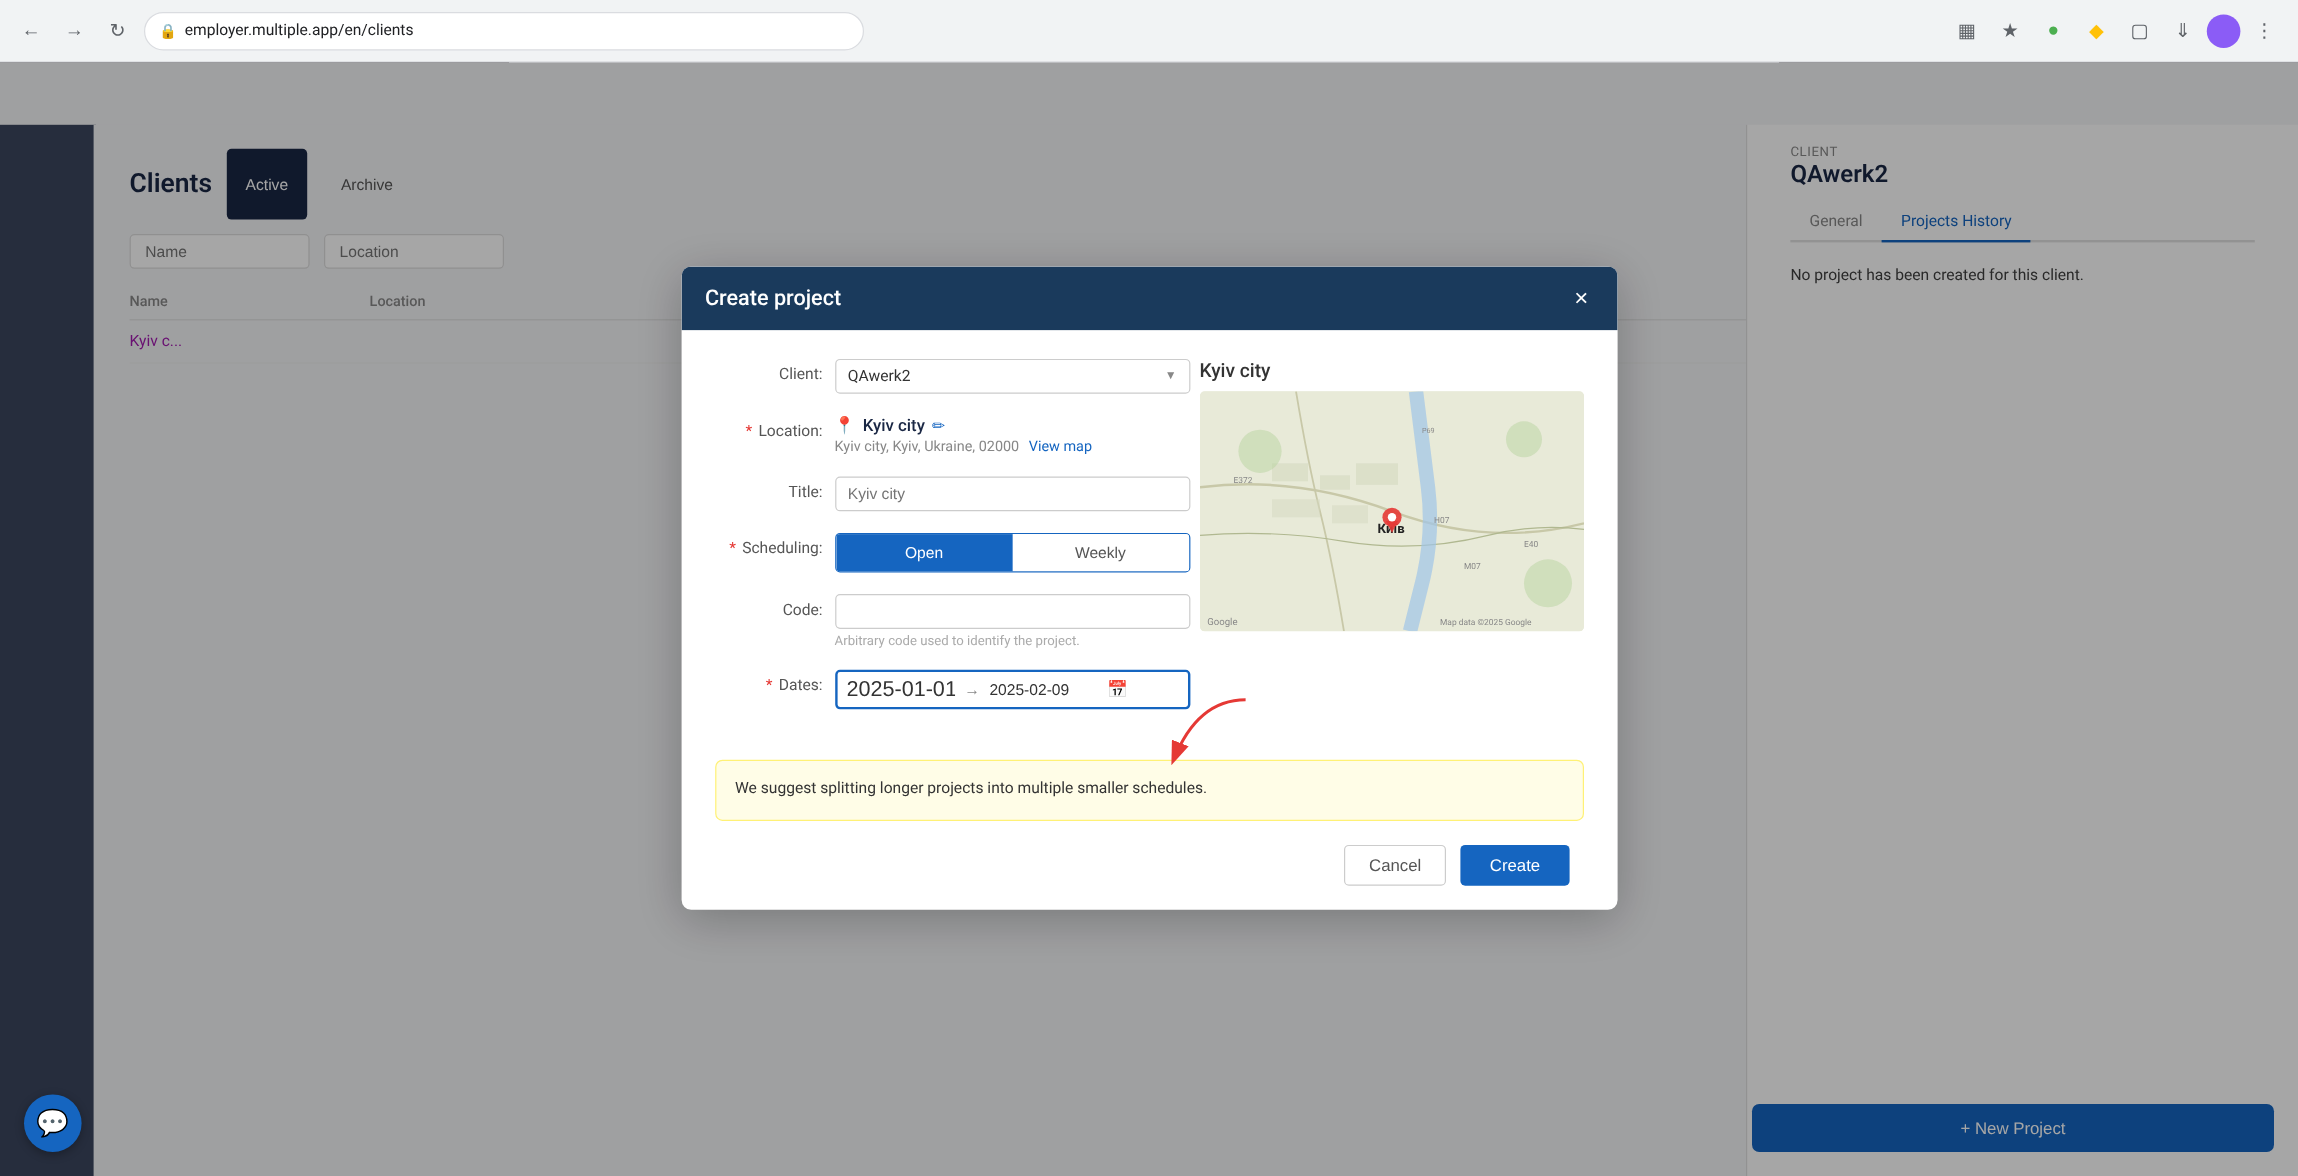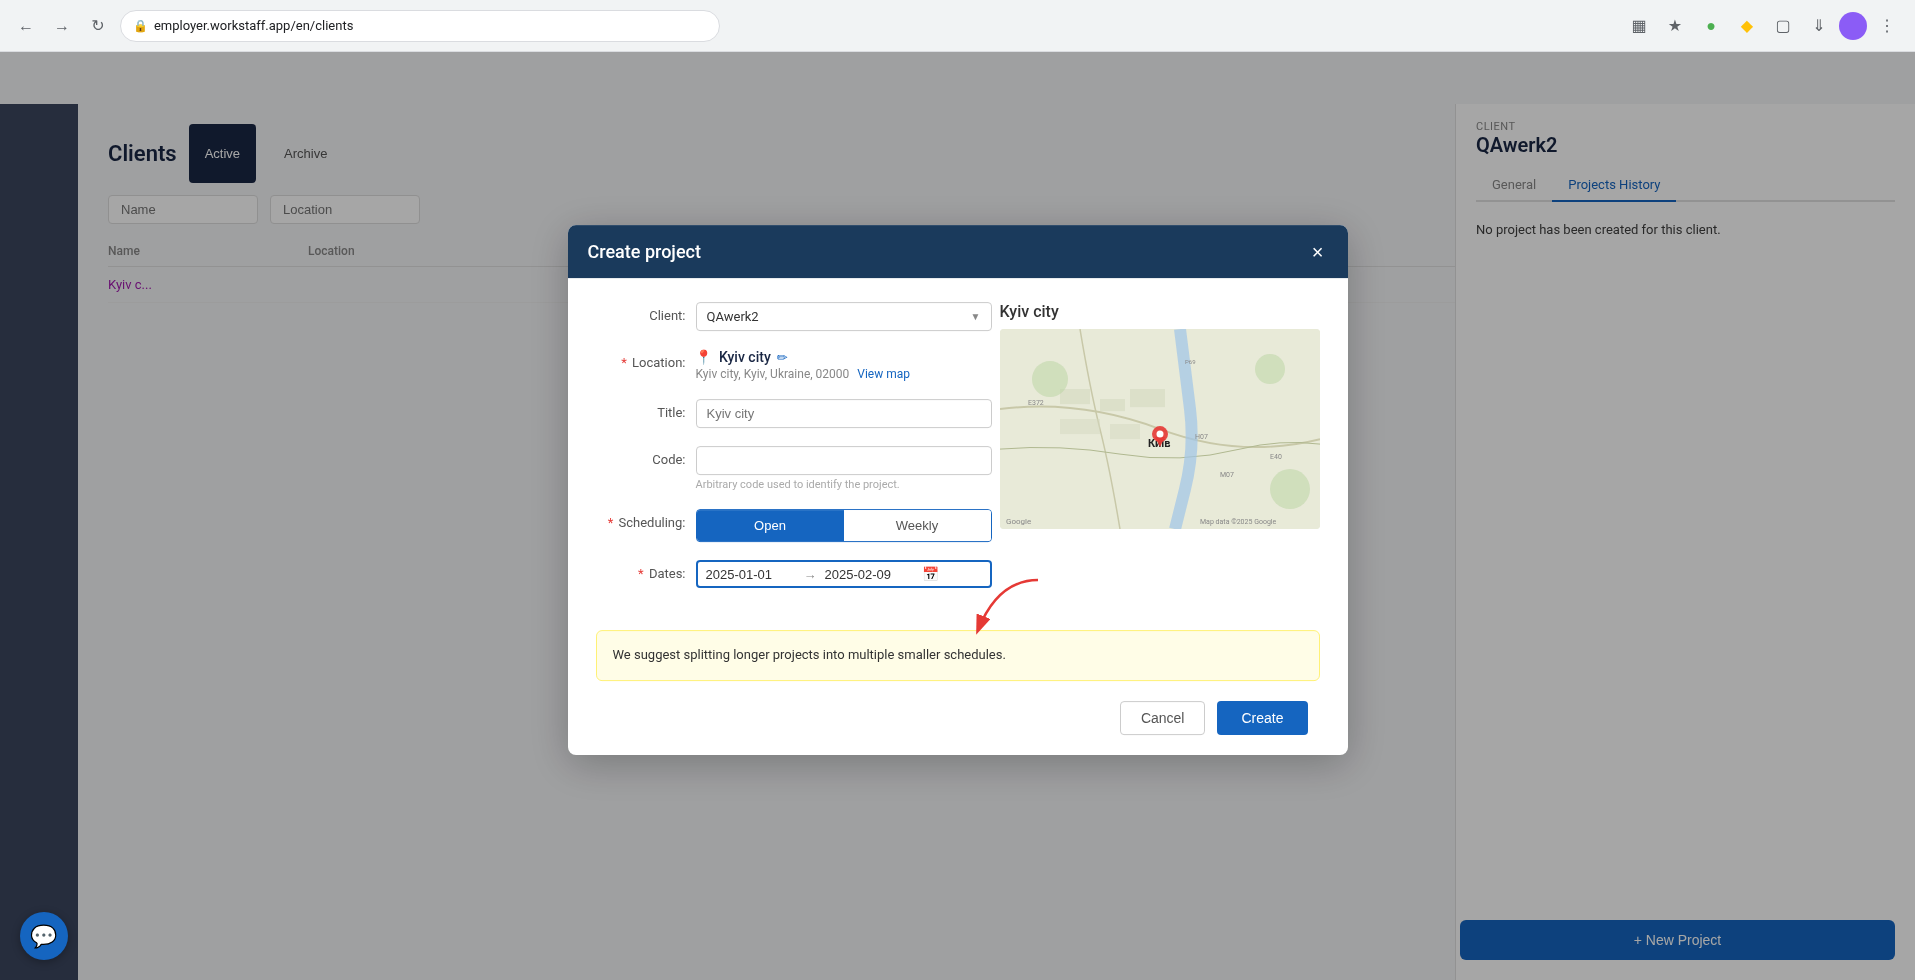--- a/index.html
+++ b/index.html
@@ -148,21 +148,21 @@
 
     
     .right-panel {
       position: absolute;
       top: 0;
       right: 0;
       width: 460px;
       bottom: 0;
       background: white;
       border-left: 1px solid #e0e0e0;
-      padding: 16px 20px;
+      padding: 16px 36px;
     }
     .right-panel-client-label {
       font-size: 11px;
       color: #888;
       text-transform: uppercase;
       letter-spacing: 0.5px;
     }
     .right-panel-client-name {
       font-size: 20px;
       font-weight: 600;
@@ -400,21 +400,21 @@
       display: flex;
       align-items: center;
       border: 2px solid #1565c0;
       border-radius: 4px;
       overflow: hidden;
       background: white;
       padding: 4px 8px;
       gap: 8px;
     }
     .date-input-text {
-      font-size: 13px;
+      font-size: 18px;
       color: #333;
       border: none;
       outline: none;
       width: 90px;
     }
     .date-separator { color: #888; font-size: 13px; }
     .date-end-text {
       font-size: 13px;
       color: #333;
       border: none;
@@ -504,21 +504,21 @@
   </style>
 </head>
 <body>
 
 <div class="browser-bar">
   <button class="browser-nav-btn">←</button>
   <button class="browser-nav-btn">→</button>
   <button class="browser-nav-btn">↻</button>
   <div class="browser-address-bar">
     <span class="browser-address-icon">🔒</span>
-    <span>employer.workstaff.app/en/clients</span>
+    <span>employer.multiple.app/en/clients</span>
   </div>
   <div class="browser-actions">
     <button class="browser-action-btn">▦</button>
     <button class="browser-action-btn">★</button>
     <button class="browser-action-btn" style="color:#4caf50;">●</button>
     <button class="browser-action-btn" style="color:#ffc107;">◆</button>
     <button class="browser-action-btn">▢</button>
     <button class="browser-action-btn">⇓</button>
     <button class="avatar-btn"></button>
     <button class="browser-action-btn">⋮</button>
@@ -608,37 +608,37 @@
       </div>
 
       <div class="form-row">
         <div class="form-label">Title:</div>
         <div class="form-control">
           <input class="text-input" placeholder="Kyiv city" style="">
         </div>
       </div>
 
       <div class="form-row">
-        <div class="form-label">Code:</div>
-        <div class="form-control code-input-wrapper">
-          <input class="text-input" style="">
-          <div class="code-hint">Arbitrary code used to identify the project.</div>
-        </div>
-      </div>
-
-      <div class="form-row">
         <div class="form-label">
           <span class="required-star">*</span>
           <span>Scheduling:</span>
         </div>
         <div class="form-control">
           <div class="scheduling-group">
             <button class="sched-btn active">Open</button>
             <button class="sched-btn inactive">Weekly</button>
           </div>
+        </div>
+      </div>
+
+      <div class="form-row">
+        <div class="form-label">Code:</div>
+        <div class="form-control code-input-wrapper">
+          <input class="text-input" style="">
+          <div class="code-hint">Arbitrary code used to identify the project.</div>
         </div>
       </div>
 
       <div class="form-row">
         <div class="form-label">
           <span class="required-star">*</span>
           <span>Dates:</span>
         </div>
         <div class="form-control">
           <div class="dates-wrapper">

